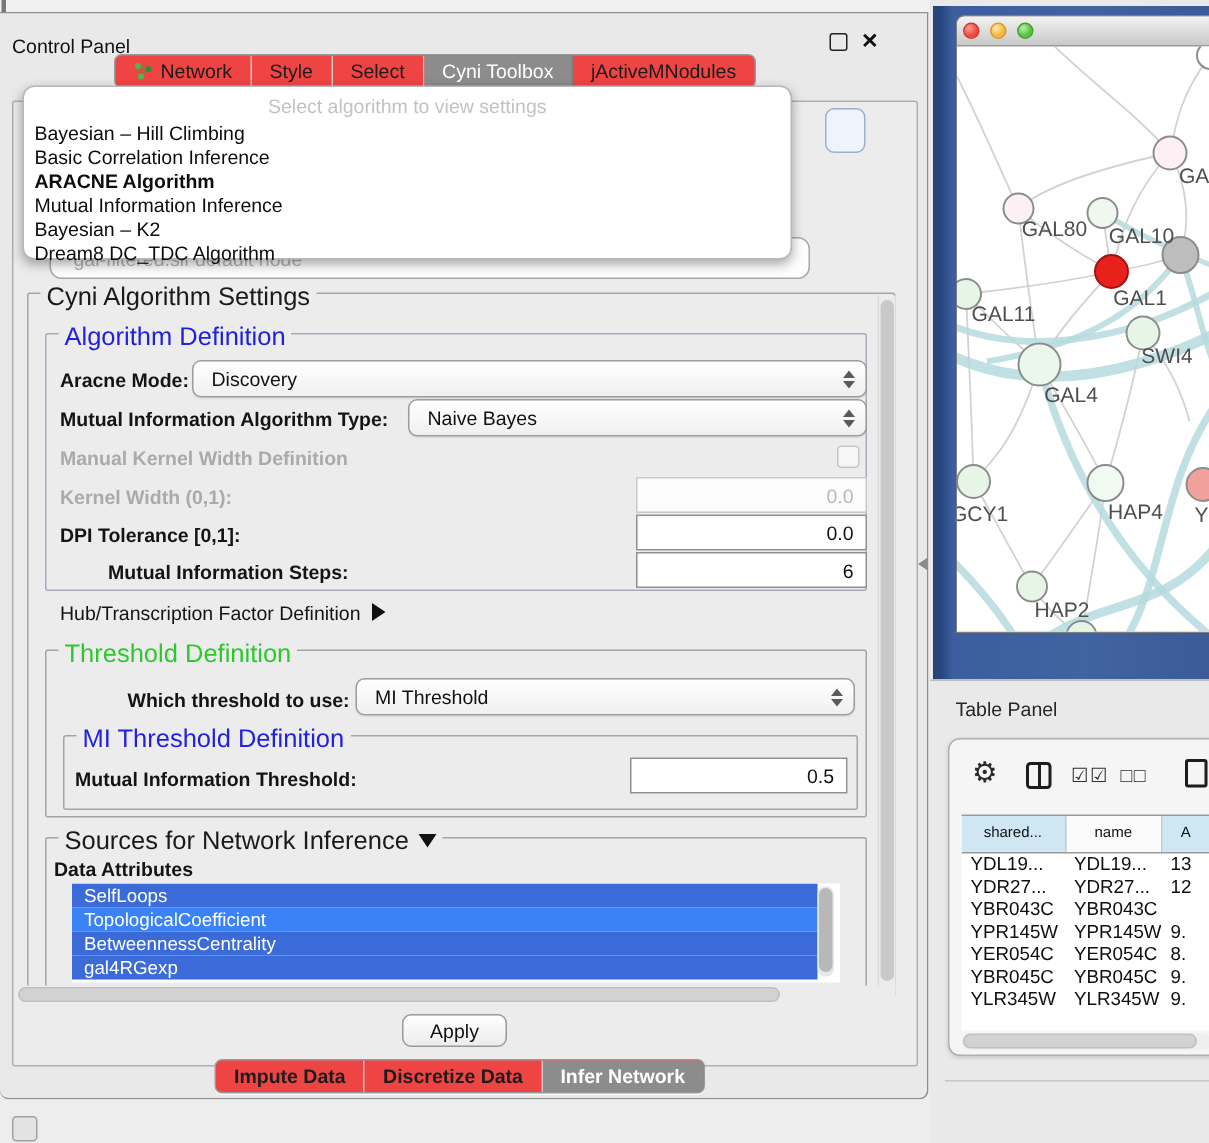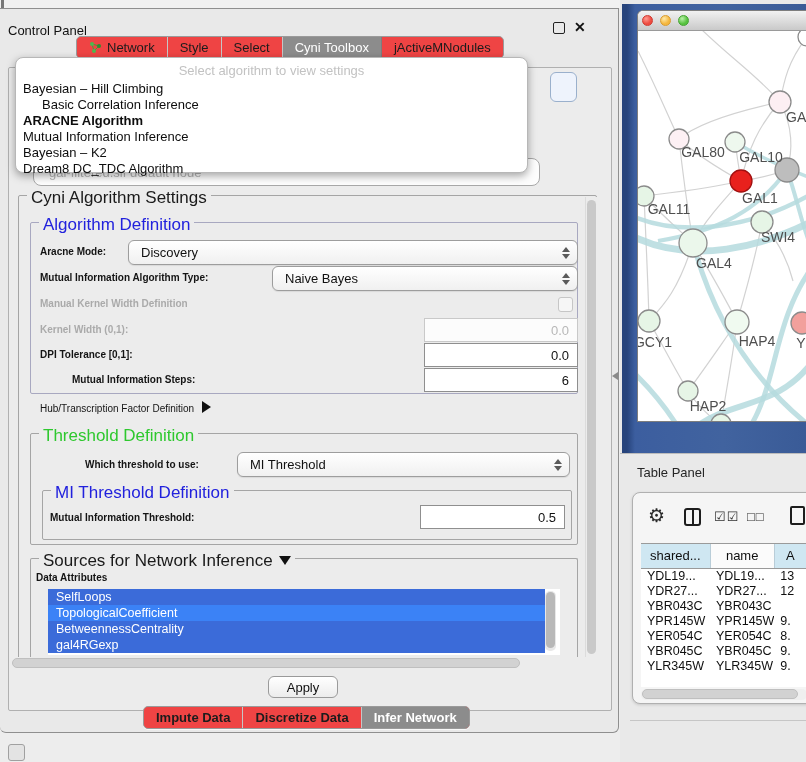--- a/index.html
+++ b/index.html
@@ -43,21 +43,21 @@
   .popup-item { left:7px; height:16px; line-height:16px; font-size:13px; color:#0d0d0d; white-space:nowrap; }
   .popup-item.bold { font-weight:bold; }
 
   
   .fs { border:1px solid #a5a5a5; border-radius:2px; }
   .fs-label { position:absolute; top:-8px; left:8px; background:#ececec; padding:0 4px;
     font-size:17px; color:#1a1a1a; white-space:nowrap; }
   .fs-label.blue { color:#2121dd; }
   .fs-label.green { color:#2ec82e; }
 
-  .lbl { font-size:10px; color:#141414; white-space:nowrap; }
+  .lbl { font-size:13px; color:#141414; white-space:nowrap; }
   .lbl.b { font-weight:bold; }
   .lbl.dis { color:#aaaaaa; font-weight:bold; }
 
   .combo { background:linear-gradient(#ffffff,#f0f0f0); border:1px solid #9d9d9d;
     border-radius:6px; display:flex; align-items:center; font-size:13px; color:#111;
     padding:0 20px 0 12px; box-shadow:0 1px 1px rgba(0,0,0,.08); }
   .updown { position:absolute; right:7px; top:50%; transform:translateY(-50%); width:8px; height:12px; }
   .updown i { position:absolute; left:0; width:0; height:0; border-left:4px solid transparent; border-right:4px solid transparent; }
   .updown i.up { top:0; border-bottom:5px solid #5a5a5a; }
   .updown i.dn { bottom:0; border-top:5px solid #5a5a5a; }
@@ -99,21 +99,21 @@
   .tp-title { left:637px; top:465px; font-size:13px; color:#262626; }
   .tp-frame { left:632px; top:492px; width:200px; height:212px; background:#f5f5f5;
     border:1px solid #b0b0b0; border-radius:8px; box-shadow:0 1px 3px rgba(0,0,0,.15); }
   .gear { font-size:19px; color:#2a2a2a; line-height:1; }
   .cols-icon { width:17px; height:18px; border:2px solid #1d1d1d; border-radius:3px; }
   .cols-icon i { display:block; width:2px; height:100%; background:#1d1d1d; margin:0 auto; }
   .boxes { font-size:13px; color:#2f2f2f; letter-spacing:1px; }
   .file-icon { width:15px; height:19px; border:2px solid #1d1d1d; border-radius:2px; }
 
   table.tp { border-collapse:collapse; table-layout:fixed; font-size:12.5px; color:#0f0f0f; background:#fff; }
-  table.tp th { height:24px; font-weight:400; font-size:13px; text-align:center;
+  table.tp th { height:24px; font-weight:400; font-size:10px; text-align:center;
     border-right:1px solid #b9cdd8; border-bottom:1px solid #9a9a9a; }
   table.tp td { height:15px; padding-left:6px; white-space:nowrap; overflow:hidden; }
 
   svg text { font-family:"Liberation Sans", sans-serif; font-size:14px; fill:#4f4f4f; }
 </style>
 </head>
 <body>
 
 <div id="root">
 
@@ -157,21 +157,21 @@
 
   <div class="abs bg-widget"></div>
 
   <div class="abs bg-combo">
     <span>gal-filtered.sif default node</span>
   </div>
 
   <div class="abs popup">
     <div class="abs popup-placeholder">Select algorithm to view settings</div>
     <div class="abs popup-item" style="top:23px;">Bayesian – Hill Climbing</div>
-    <div class="abs popup-item" style="top:39px;margin-left:19px;">Basic Correlation Inference</div>
+    <div class="abs popup-item" style="top:39px;">Basic Correlation Inference</div>
     <div class="abs popup-item bold" style="top:55px;">ARACNE Algorithm</div>
     <div class="abs popup-item" style="top:71px;">Mutual Information Inference</div>
     <div class="abs popup-item" style="top:87px;">Bayesian – K2</div>
     <div class="abs popup-item" style="top:103px;">Dream8 DC_TDC Algorithm</div>
   </div>
 
   <div class="abs fs" style="left:18px;top:195px;width:579px;height:470px;">
     <span class="fs-label">Cyni Algorithm Settings</span>
   </div>
 

